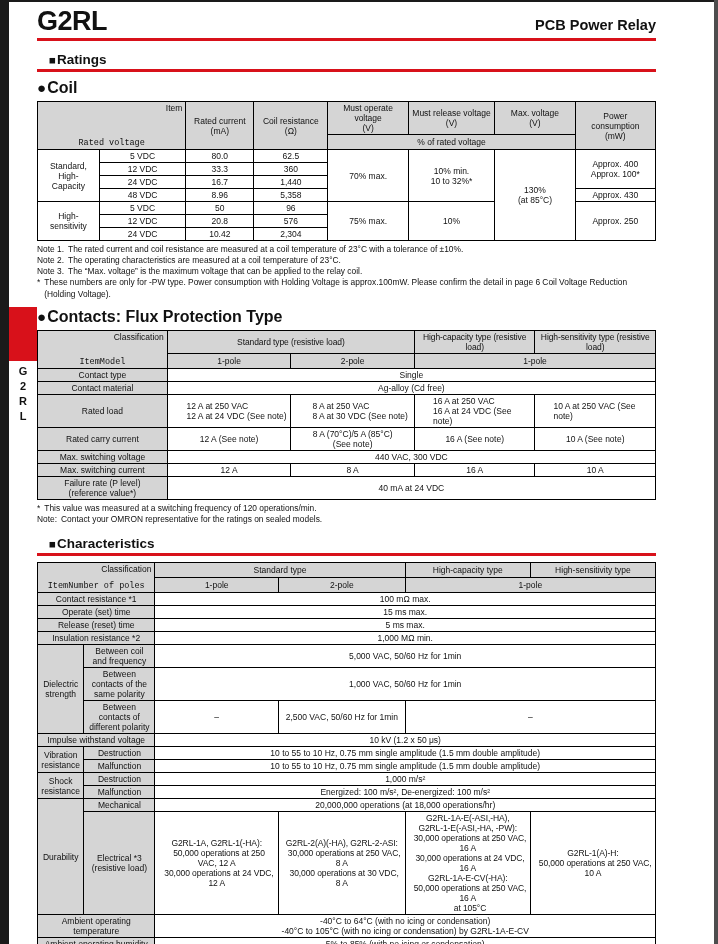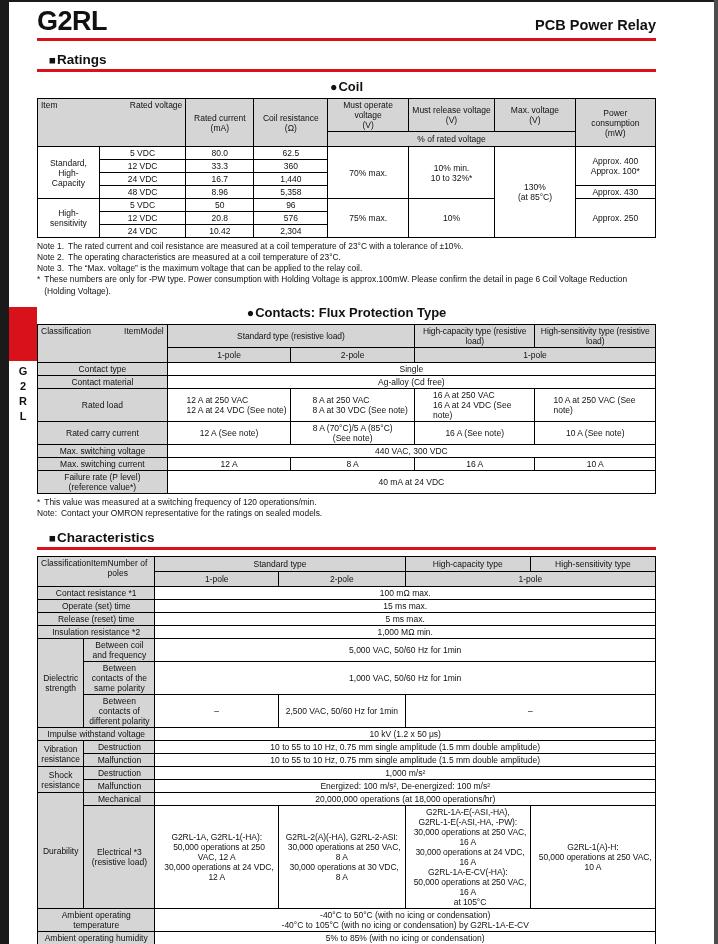--- a/index.html
+++ b/index.html
@@ -19,40 +19,40 @@
   .content { margin:0 62px 0 37px; width:619px; }
 
   .title-row { display:flex; align-items:flex-end; justify-content:space-between; padding-top:8px; }
   .product   { font-size:27px; font-weight:bold; letter-spacing:-0.5px; line-height:1; margin:0; }
   .doc-type  { font-size:14.5px; font-weight:bold; padding-bottom:2px;margin-left:34px; }
   .rule-thick{ height:3px; background:#d8111a; margin-top:3px; }
   .rule-thin { height:3px; background:#d8111a; margin:2px 0 6px 0; }
 
   h2.sec { font-size:13.5px; font-weight:bold; margin:11px 0 0 12px; }
   h2.sec::before { content:"■"; font-size:0.85em; margin-right:1px; }
-  h3.sub { font-size:13px; font-weight:bold; margin:7px 0 4px 0;text-align:center; }
+  h3.sub { font-size:16px; font-weight:bold; margin:7px 0 4px 0; }
   h3.sub::before { content:"●"; font-size:0.95em; margin-right:1px; }
 
   table.t { border-collapse:collapse; width:619px; table-layout:fixed; border:1.5px solid #000; }
   table.t td {
     border:1px solid #000; font-size:8.5px; line-height:1.18;
     padding:1px 3px; text-align:center; vertical-align:middle; color:#111;
   }
   td.g   { background:#d5d5d5; }
   td.lab { background:#d5d5d5; text-align:left; }
   td.wl  { text-align:left; }       
   .pl    { white-space:pre-line; }  
   td.blk span.inner { display:inline-block; text-align:left; white-space:pre-line;margin-left:15px; }
   td.dur { font-size:7.4px; text-align:left; white-space:pre-wrap; padding:2px; line-height:1.25; letter-spacing:-0.1px;margin-left:46px; }
   td.typehdr { font-size:7px; letter-spacing:-0.1px; }
 
   
-  .corner2 { display:flex; flex-direction:row; justify-content:space-between; height:100%; }
+  .corner2 { display:flex; flex-direction:column; justify-content:space-between; height:100%; }
   .corner2 .top { text-align:right; }
-  .corner2 .bot { display:flex; justify-content:flex-start; text-align:left; }
+  .corner2 .bot { display:flex; justify-content:center; text-align:left;font-family:Liberation Mono, monospace; }
   td.cornercell { padding:1px 3px; height:26px; }
 
   .notes { margin:3px 0 8px 0; }
   .note  { display:flex; font-size:8.4px; line-height:1.32; }
   .note .mark { flex:none; margin-right:4px; }
   .note .txt { flex:1; }
 
   .hdr1 td { height:19px; }
   .hdr2 td { height:12px; }
 </style>
@@ -380,21 +380,21 @@
   30,000 operations at 250 VAC, 16 A
   30,000 operations at 24 VDC, 16 A
 G2RL-1A-E-CV(-HA):
   50,000 operations at 250 VAC, 16 A
   at 105°C</td>
         <td class="dur">G2RL-1(A)-H:
   50,000 operations at 250 VAC, 10 A</td>
       </tr>
       <tr>
         <td class="lab" colspan="2">Ambient operating temperature</td>
-        <td class="pl" colspan="4">-40°C to 50°C (with no icing or condensation)
+        <td class="pl" colspan="4">-40°C to 64°C (with no icing or condensation)
 -40°C to 105°C (with no icing or condensation) by G2RL-1A-E-CV</td>
       </tr>
       <tr>
         <td class="lab" colspan="2">Ambient operating humidity</td>
         <td colspan="4">5% to 85% (with no icing or condensation)</td>
       </tr>
 
     </tbody>
       </table>
 

